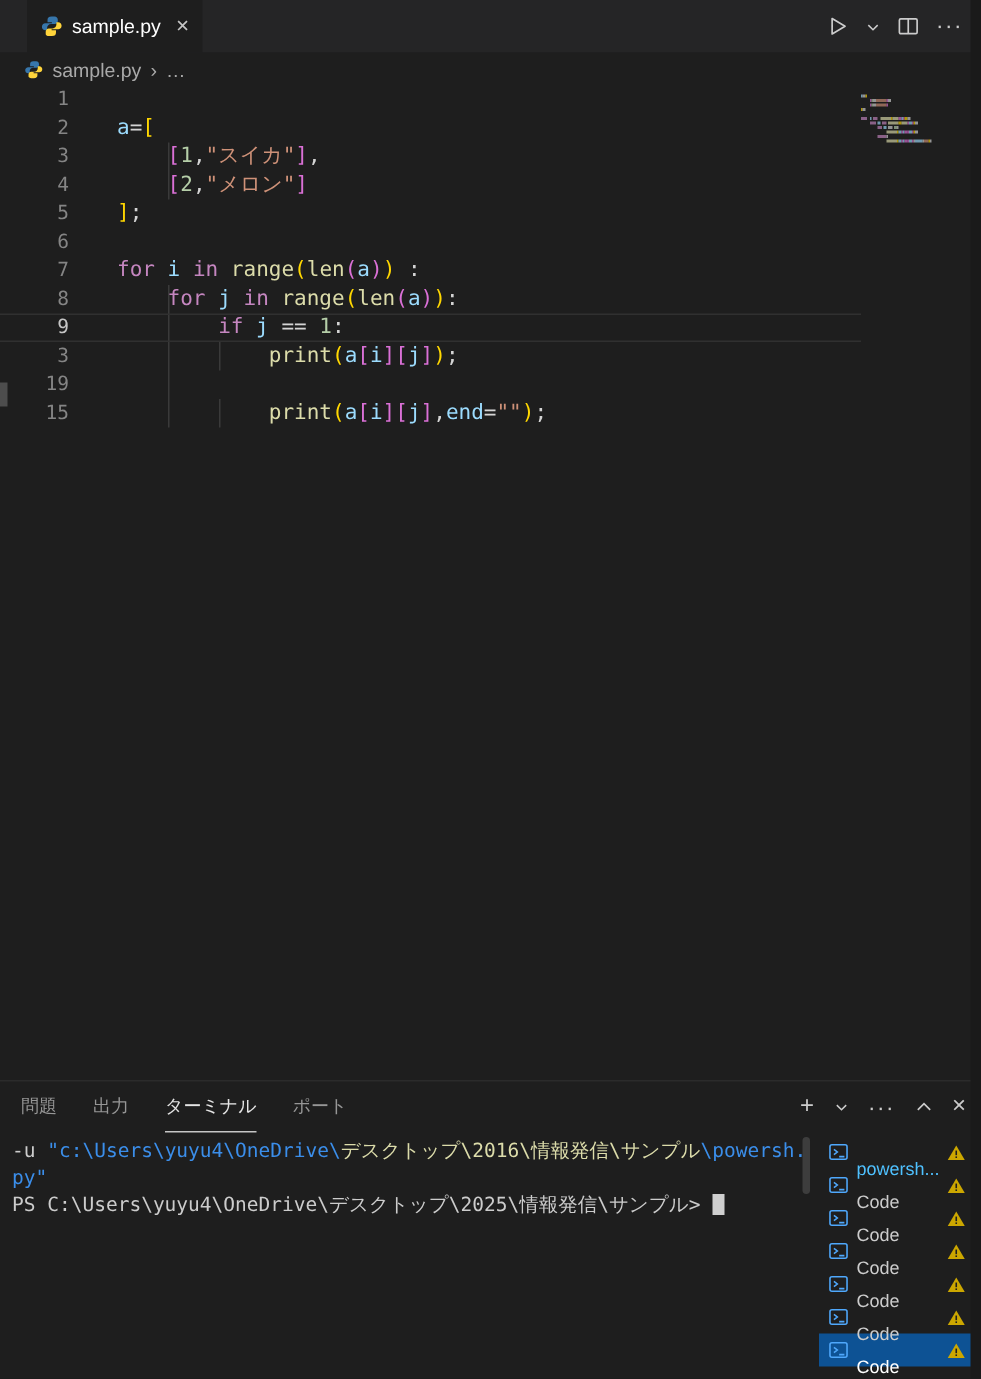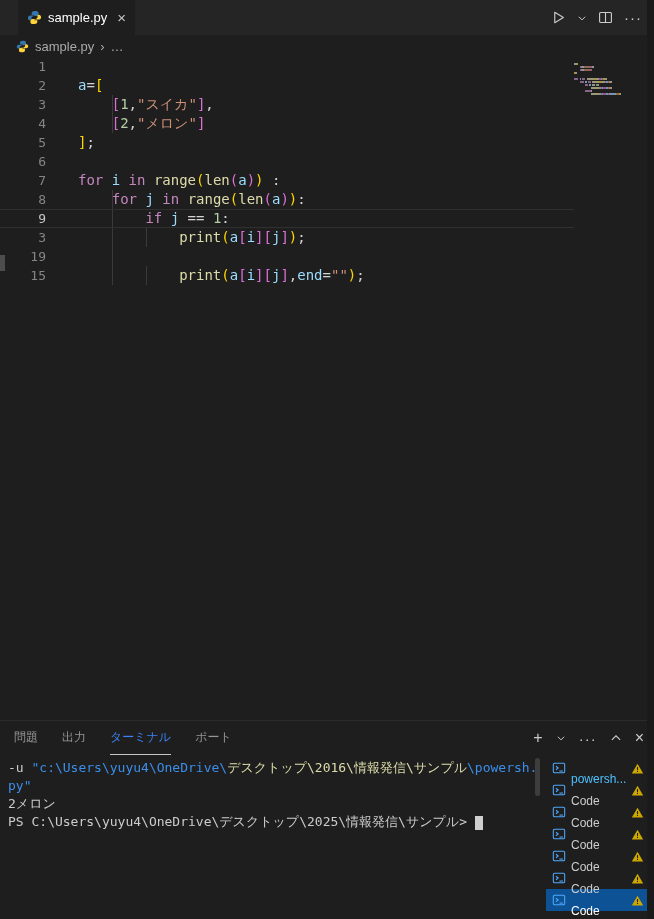--- a/index.html
+++ b/index.html
@@ -36,21 +36,21 @@
   .minimap { position:absolute; top:3px; right:10px; width:70px; }
   .mm-line { height:2px; margin-bottom:1px; display:flex; }
   .mm-tok { display:inline-block; height:2px; opacity:.65; }
 
   
   .panel { flex:none; height:199px; border-top:1px solid #2b2b2b; display:flex; flex-direction:column; background:#1e1e1e; }
   .panel-header { height:34px; flex:none; display:flex; align-items:center; padding:0 10px 0 14px; }
   .panel-tabs { display:flex; gap:24px; height:100%; }
   .panel-tab { height:100%; display:flex; align-items:center; font-size:12px; color:#969696;
                border-bottom:1px solid transparent; cursor:pointer; }
-  .panel-tab.active { color:#3b82f6; border-bottom-color:#c6c6c6; }
+  .panel-tab.active { color:#e5e5e5; border-bottom-color:#c6c6c6; }
   .panel-actions { margin-left:auto; display:flex; align-items:center; gap:13px; color:#cccccc; }
   .panel-actions .txt { font-size:16px; line-height:16px; }
   .panel-actions .more { font-size:15px; letter-spacing:1px; }
   .panel-body { flex:1; position:relative; display:flex; overflow:hidden; }
   .terminal { flex:1; padding:4px 0 0 8px; font-family:"DejaVu Sans Mono", monospace; font-size:13px;
               line-height:18px; color:#cccccc; overflow:hidden; }
   .trow { white-space:pre; height:18px; }
   .cursor { display:inline-block; width:8px; height:14px; background:#cfcfcf; vertical-align:middle; }
   .term-scrollbar { position:absolute; right:114px; top:3px; width:5px; height:38px; border-radius:3px;
                     background:rgba(121,121,121,.35); }
@@ -306,21 +306,20 @@
               <path d="M2.5 10.5L8 5l5.5 5.5" fill="none" stroke="#cccccc" stroke-width="1.5"></path>
             </svg>
         </span>
         <span class="txt">×</span>
       </div>
     </div>
     <div class="panel-body">
       <div class="terminal" id="terminal-rows">
           <div class="trow"><span style="color: rgb(204, 204, 204);">-u </span><span style="color: rgb(59, 142, 234);">"c:\Users\yuyu4\OneDrive\</span><span style="color: rgb(220, 220, 170);">デスクトップ\2016\情報発信\サンプル</span><span style="color: rgb(59, 142, 234);">\powersh.</span></div>
           <div class="trow"><span style="color: rgb(59, 142, 234);">py"</span></div>
-          <div class="trow"><span style="color: rgb(204, 204, 204);">2メロン</span></div>
           <div class="trow"><span style="color: rgb(204, 204, 204);">PS C:\Users\yuyu4\OneDrive\デスクトップ\2025\情報発信\サンプル&gt; </span><span class="cursor"></span></div>
         </div>
       <div class="term-scrollbar"></div>
       <div class="terminal-list" id="terminal-list">
           <div class="tl-item">
             <span class="tl-icon" style="color: rgb(79, 168, 252);">
               <svg width="14" height="14" viewBox="0 0 16 16">
                 <rect x="1.5" y="2.5" width="13" height="11" rx="1.5" fill="none" stroke="currentColor" stroke-width="1.2"></rect>
                 <path d="M4.5 6l2.6 2-2.6 2" fill="none" stroke="currentColor" stroke-width="1.2"></path>
                 <path d="M8.5 11.5h4" stroke="currentColor" stroke-width="1.2"></path>

